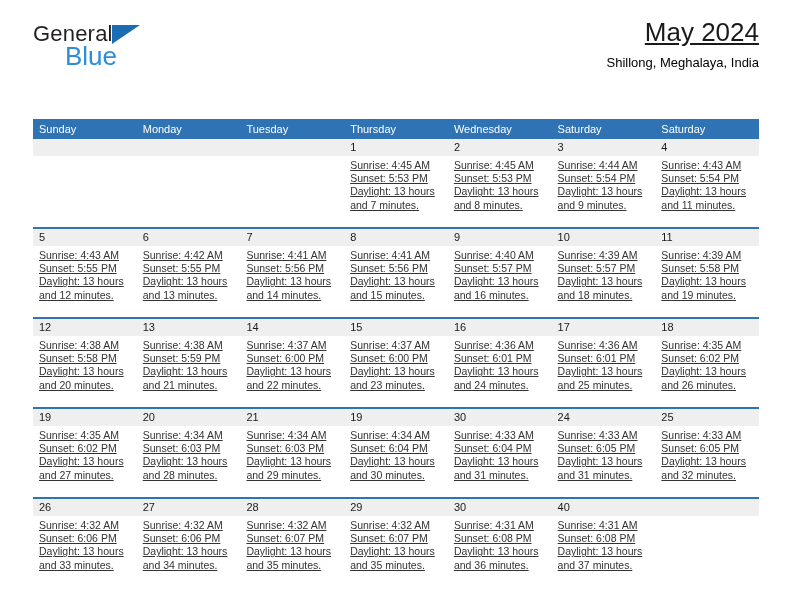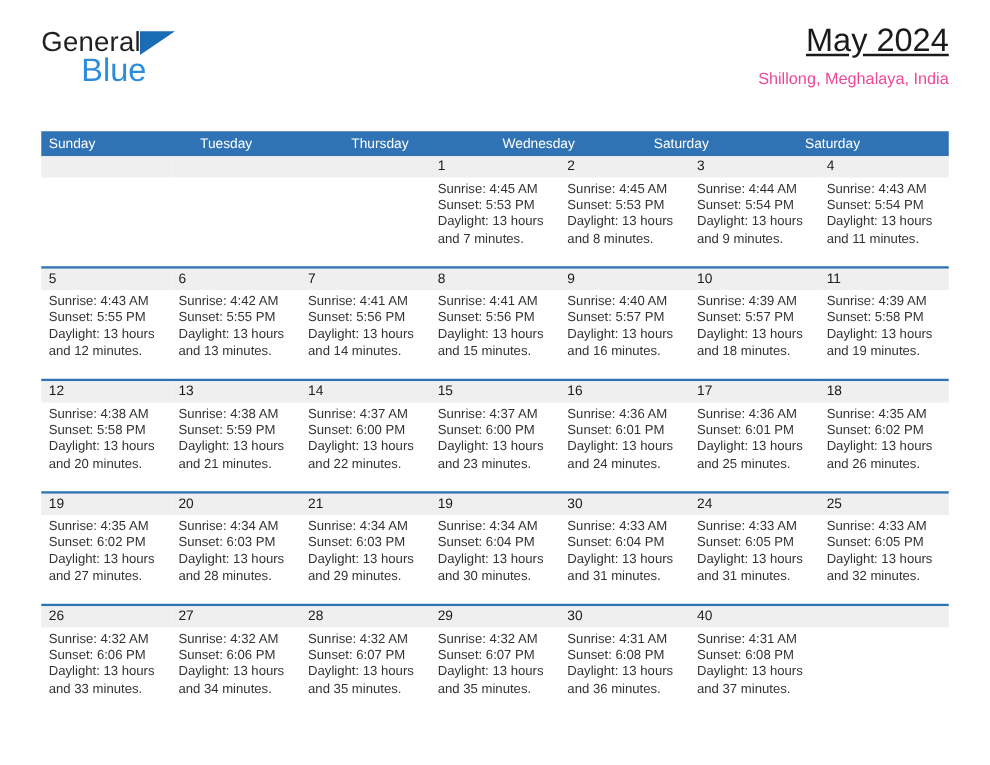--- a/index.html
+++ b/index.html
@@ -70,31 +70,31 @@
   }
   .cal-title {
     font-size: 26px;
     color: #1a1a1a;
     line-height: 32px;
     white-space: nowrap;
     text-decoration: underline;
   }
   .cal-subtitle {
     font-size: 13px;
-    color: #ec4899;
+    color: #000000;
     line-height: 18px;
     margin-top: 6px;
     white-space: nowrap;
   }
 
   
   .calendar {
     position: absolute;
     left: 33px;
-    top: 105px;
+    top: 119px;
     width: 726px;
   }
   .dow-row {
     display: flex;
     background: #3073b4;
     height: 20px;
   }
   .dow-cell {
     flex: 1 1 0;
     color: #ffffff;
@@ -130,20 +130,21 @@
     color: #1a1a1a;
   }
   .day.empty .day-number-band {
     background: #efefef;
   }
   .day-info {
     padding: 3px 6px 0 6px;
     font-size: 10.5px;
     line-height: 13.2px;
     color: #333333;
+    text-decoration: underline;
   }
   .day-info div {
     white-space: nowrap;
   }
 </style>
 </head>
 <body>
 
 <div class="page">
 
@@ -157,20 +158,21 @@
     <div class="title-block">
       <div class="cal-title">May 2024</div>
       <div class="cal-subtitle">Shillong, Meghalaya, India</div>
     </div>
 
   </div>
 
   <div class="calendar">
     <div class="dow-row">
         <div class="dow-cell">Sunday</div>
+        <div class="dow-cell">Monday</div>
         <div class="dow-cell">Tuesday</div>
         <div class="dow-cell">Thursday</div>
         <div class="dow-cell">Wednesday</div>
         <div class="dow-cell">Saturday</div>
         <div class="dow-cell">Saturday</div>
       </div>
     <div id="weeks-container">
         <div class="week">
           <div class="week-inner">
             <div class="day empty">

